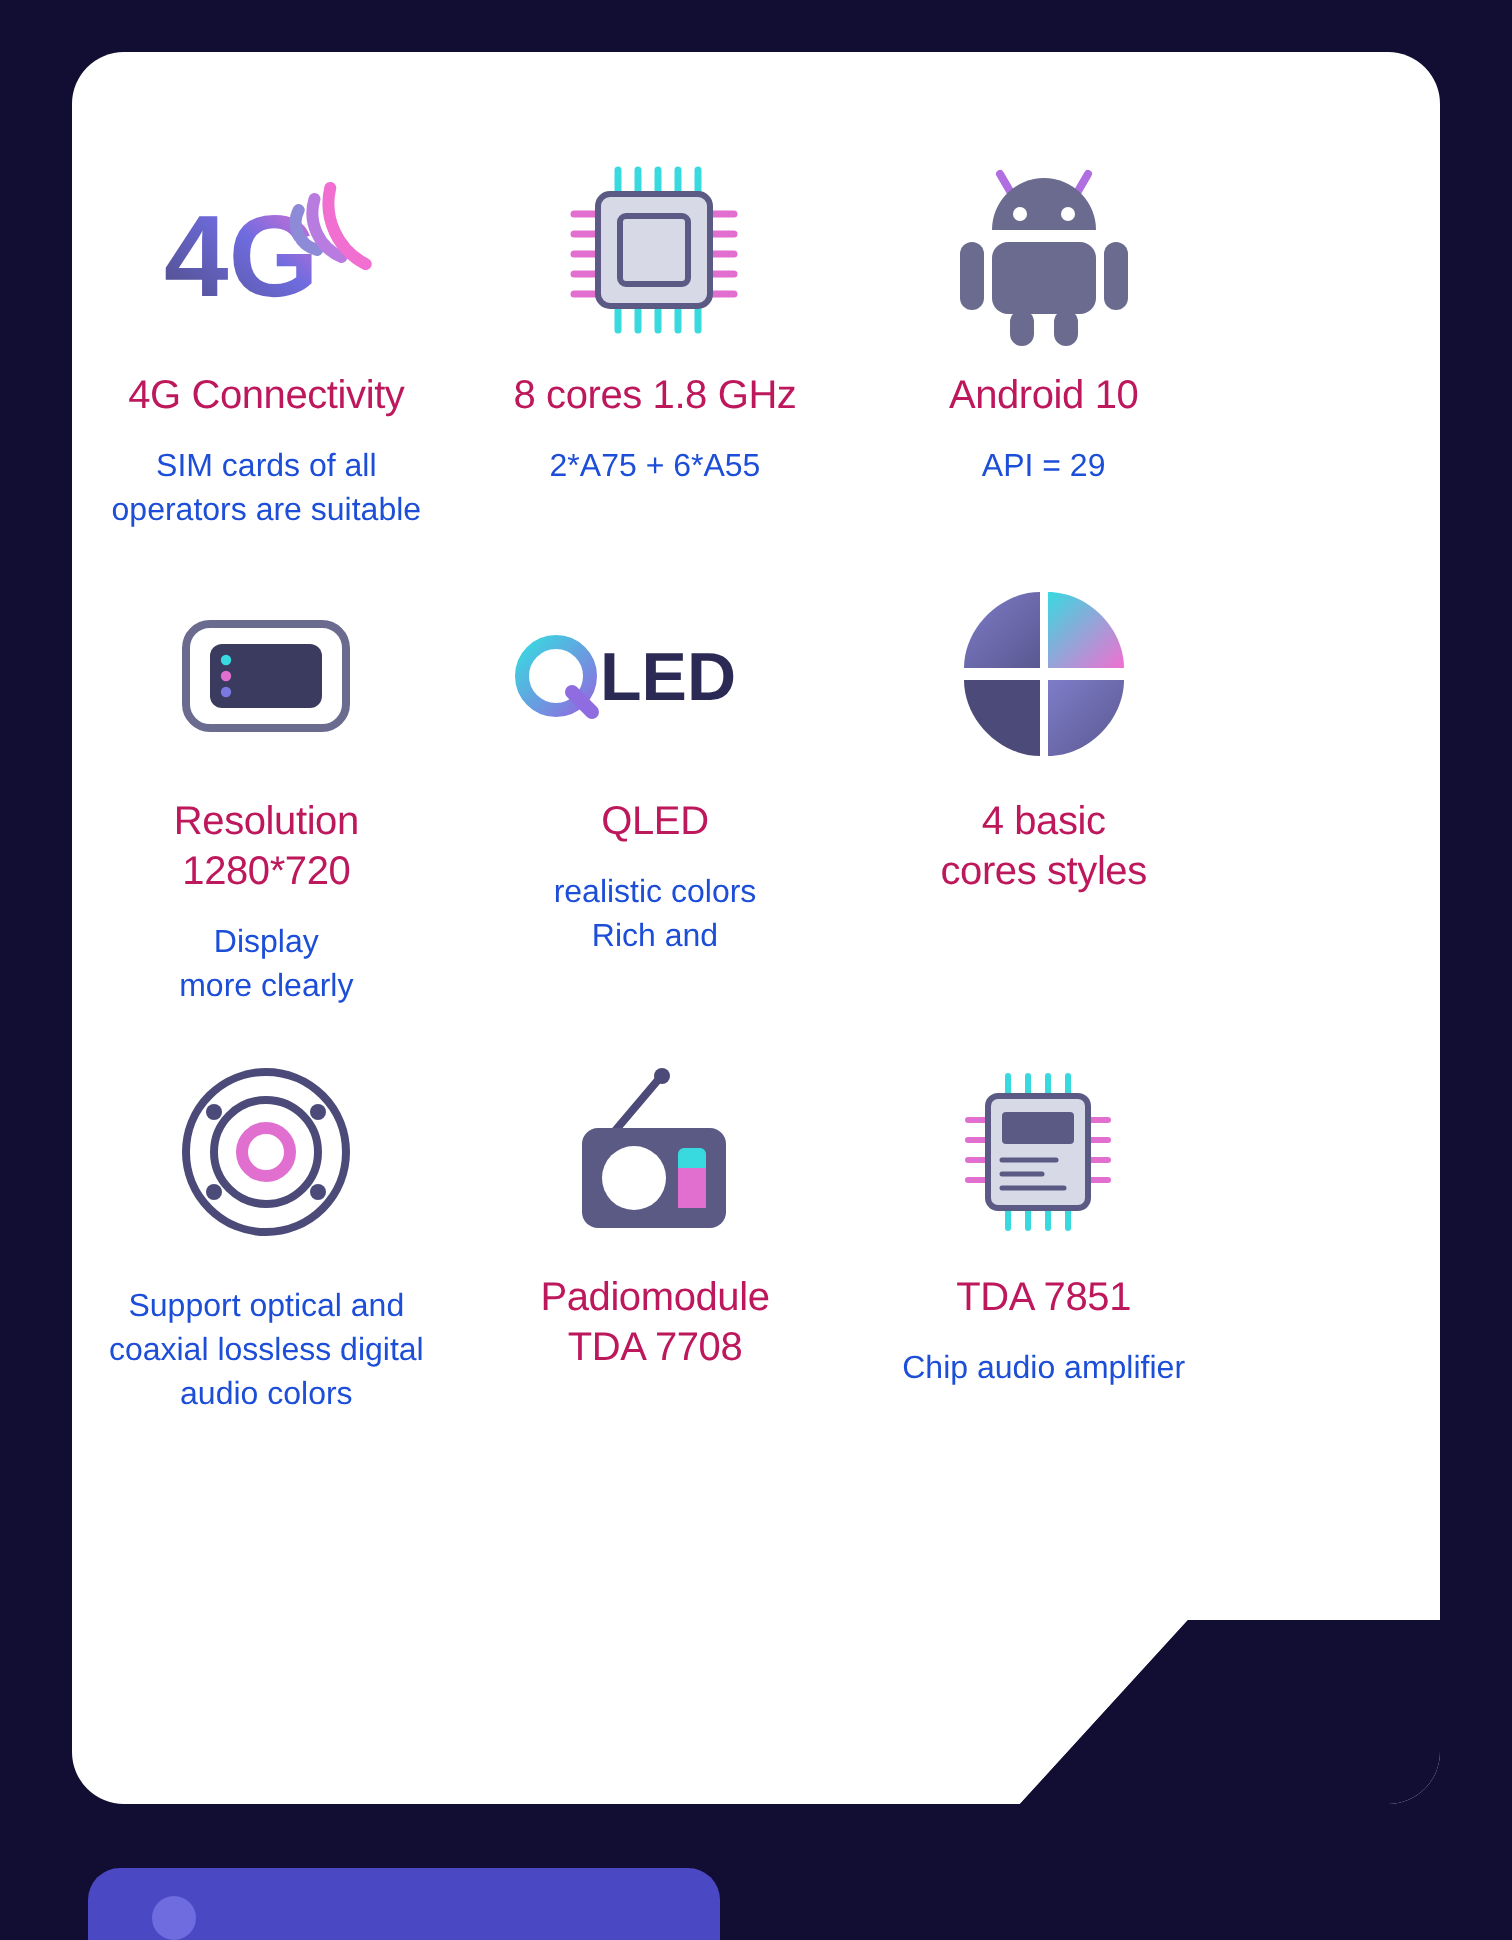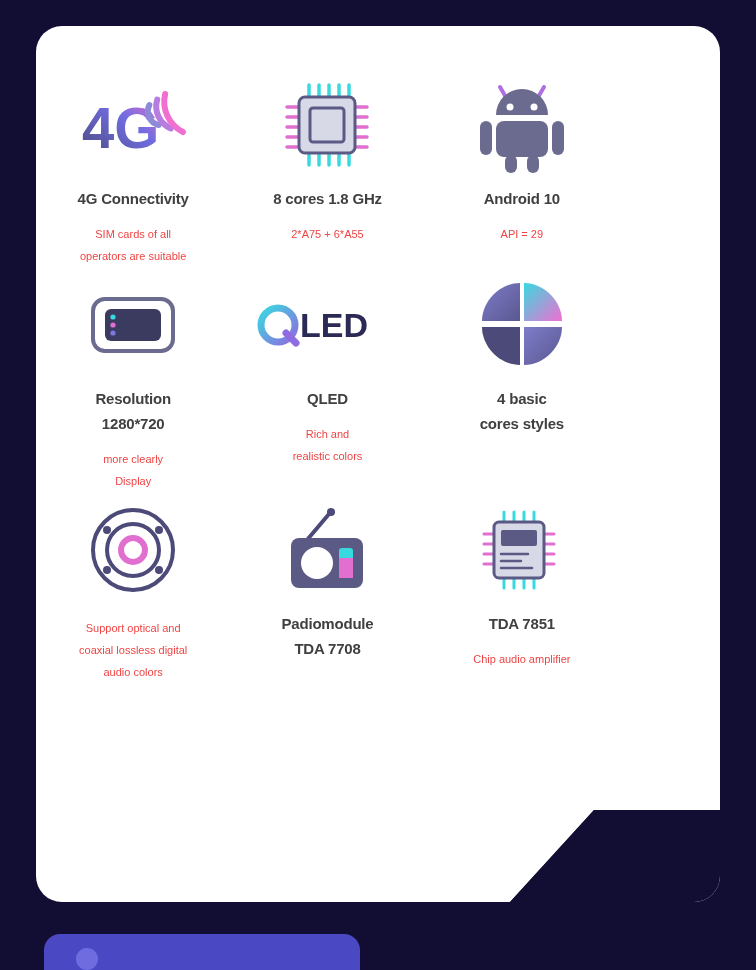--- a/index.html
+++ b/index.html
@@ -49,44 +49,44 @@
     transform-origin: bottom left;
   }
 
   .grid {
     position: absolute;
     left: 0;
     top: 44px;
     width: 583px;
     display: grid;
     grid-template-columns: repeat(3, 1fr);
-    row-gap: 3px;
+    row-gap: 16px;
   }
   .cell {
     padding: 0 10px;
     text-align: center;
   }
 
   .icon-wrap {
     height: 110px;
     display: flex;
     align-items: center;
     justify-content: center;
   }
   .title {
-    font-size: 15px;
-    font-weight: bold;
-    color: #404040;
+    font-size: 20px;
+    font-weight: normal;
+    color: #be185d;
     line-height: 25px;
     margin-top: 6px;
     letter-spacing: -0.2px;
   }
   .sub {
-    font-size: 11px;
-    color: #ef4444;
+    font-size: 16px;
+    color: #1d4ed8;
     line-height: 22px;
     margin-top: 12px;
   }
   .sub-tight { margin-top: 10px; }
 
   .brand {
     position: absolute;
     right: 52px;
     bottom: 38px;
     font-size: 27px;
@@ -226,22 +226,22 @@
             <circle cx="30" cy="32" r="2.6" fill="#39d9e0"></circle>
             <circle cx="30" cy="40" r="2.6" fill="#e06fd0"></circle>
             <circle cx="30" cy="48" r="2.6" fill="#7b79e0"></circle>
           </svg>
         </div>
         <div class="title">
           <div>Resolution</div>
           <div>1280*720</div>
         </div>
         <div class="sub">
+          <div>Display</div>
           <div>more clearly</div>
-          <div>Display</div>
         </div>
       </div>
 
       <div class="cell row2">
         <div class="icon-wrap">
           <svg width="150" height="60" viewBox="0 0 150 60">
             <defs>
               <linearGradient id="gq" x1="0" y1="0" x2="1" y2="1">
                 <stop offset="0%" stop-color="#39d9e0"></stop>
                 <stop offset="100%" stop-color="#8f6ce0"></stop>
@@ -249,22 +249,22 @@
             </defs>
             <circle cx="26" cy="30" r="17" fill="none" stroke="url(#gq)" stroke-width="7"></circle>
             <line x1="34" y1="38" x2="44" y2="48" stroke="#8f6ce0" stroke-width="7" stroke-linecap="round"></line>
             <text x="48" y="42" font-family="Liberation Sans, sans-serif" font-size="34" font-weight="bold" fill="#2b2a55">LED</text>
           </svg>
         </div>
         <div class="title">
           <div>QLED</div>
         </div>
         <div class="sub">
+          <div>realistic colors</div>
           <div>Rich and</div>
-          <div>realistic colors</div>
         </div>
       </div>
 
       <div class="cell row2">
         <div class="icon-wrap">
           <svg width="96" height="96" viewBox="0 0 96 96">
             <defs>
               <linearGradient id="gp1" x1="0" y1="0" x2="1" y2="1">
                 <stop offset="0%" stop-color="#7e7cc8"></stop>
                 <stop offset="100%" stop-color="#5a5890"></stop>

